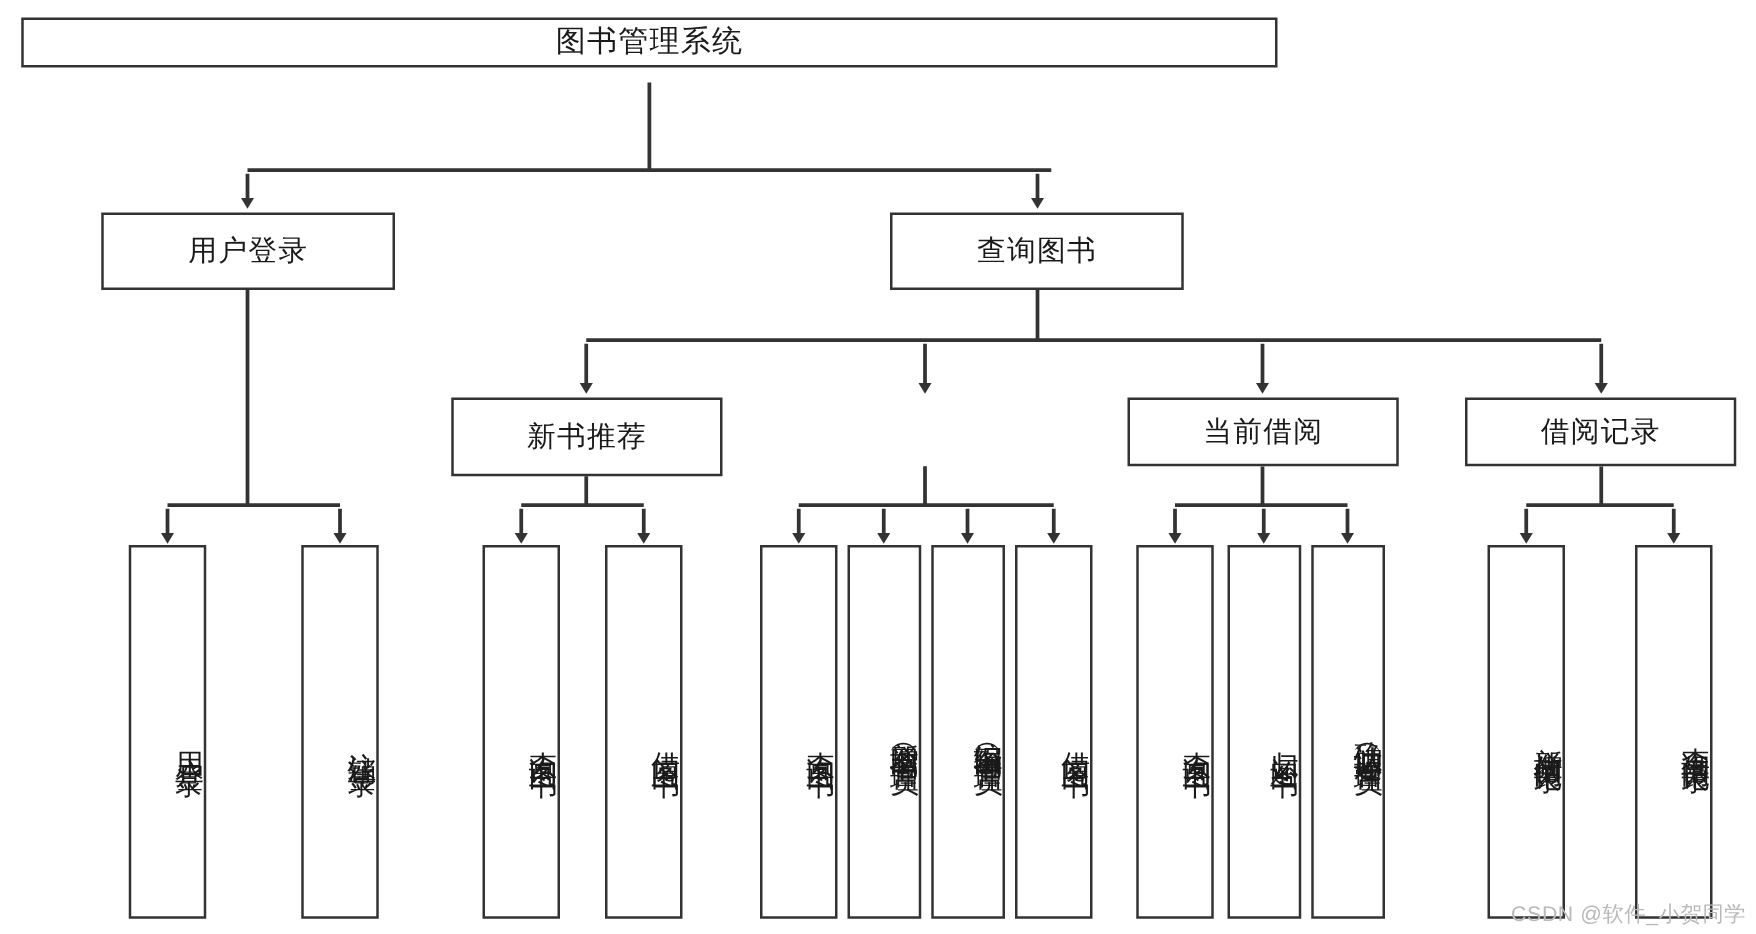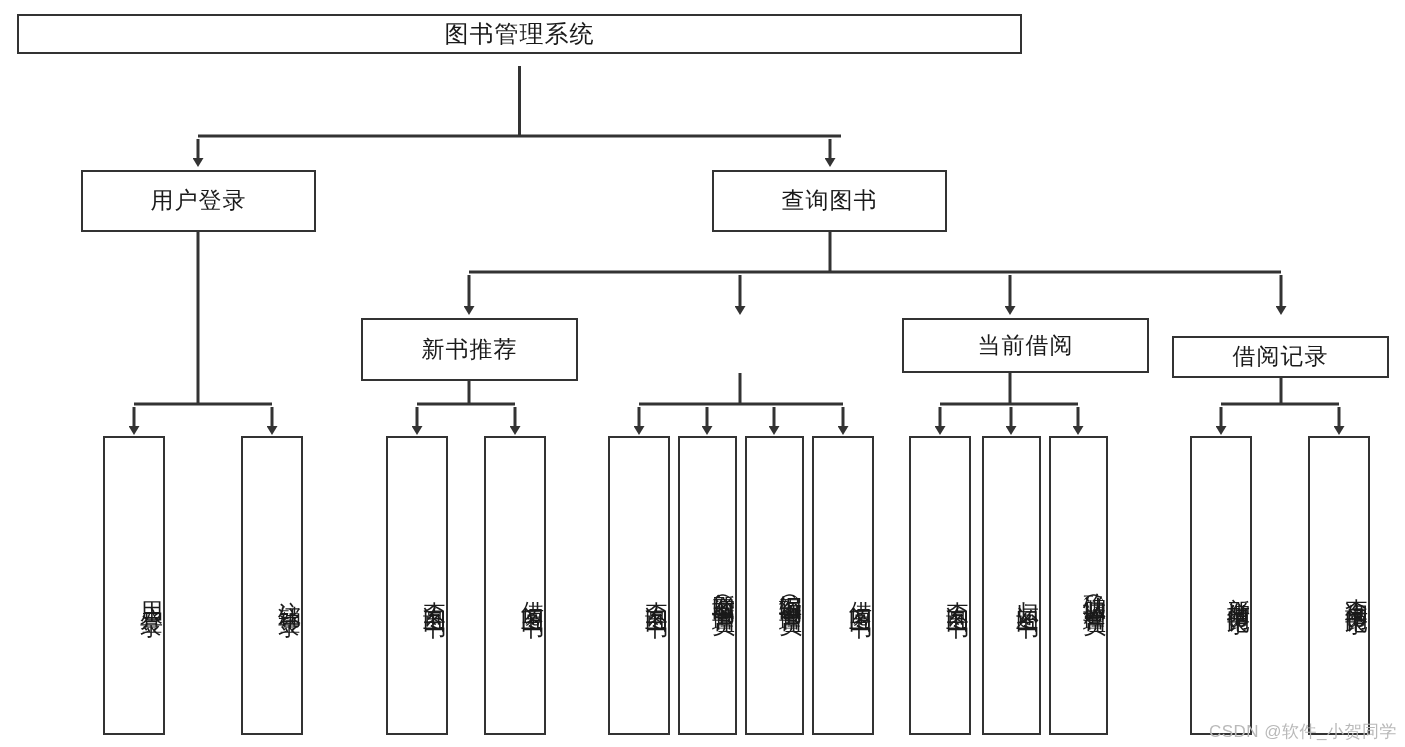--- a/index.html
+++ b/index.html
@@ -124,23 +124,23 @@
 
   <div class="node horiz root" style="left:17px;top:14px;width:1005px;height:40px;">图书管理系统</div>
 
   <div class="node horiz" style="left:81px;top:170px;width:235px;height:62px;">用户登录</div>
 
   <div class="node horiz" style="left:712px;top:170px;width:235px;height:62px;">查询图书</div>
 
   <div class="node horiz" style="left:361px;top:318px;width:217px;height:63px;">新书推荐</div>
 
 
-  <div class="node horiz" style="left:902px;top:318px;width:247px;height:55px;">当前借阅</div>
+  <div class="node horiz" style="left:902px;top:318px;width:217px;height:55px;">当前借阅</div>
 
-  <div class="node horiz" style="left:1172px;top:336px;width:217px;height:42px;">借阅记录</div>
+  <div class="node horiz" style="left:1172px;top:318px;width:217px;height:55px;">借阅记录</div>
 
   <div class="node vert" style="left:103px;top:436px;width:62px;height:299px;">用户登录</div>
 
   <div class="node vert" style="left:241px;top:436px;width:62px;height:299px;">注销登录</div>
 
   <div class="node vert" style="left:386px;top:436px;width:62px;height:299px;">查询图书</div>
 
   <div class="node vert" style="left:484px;top:436px;width:62px;height:299px;">借阅图书</div>
 
   <div class="node vert" style="left:608px;top:436px;width:62px;height:299px;">查询图书</div>

